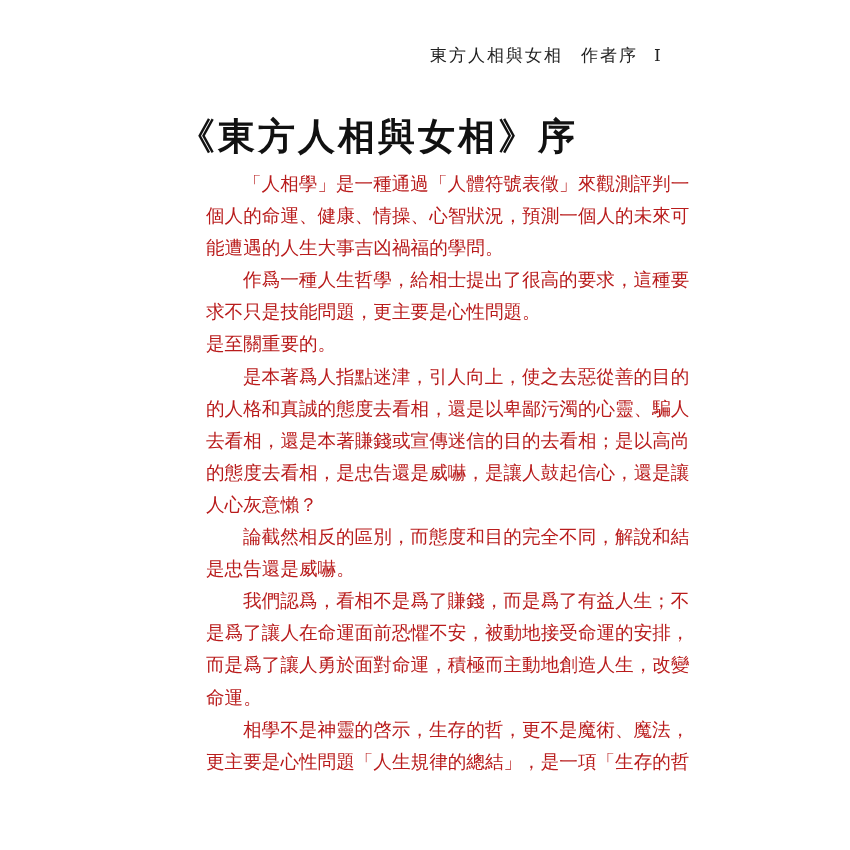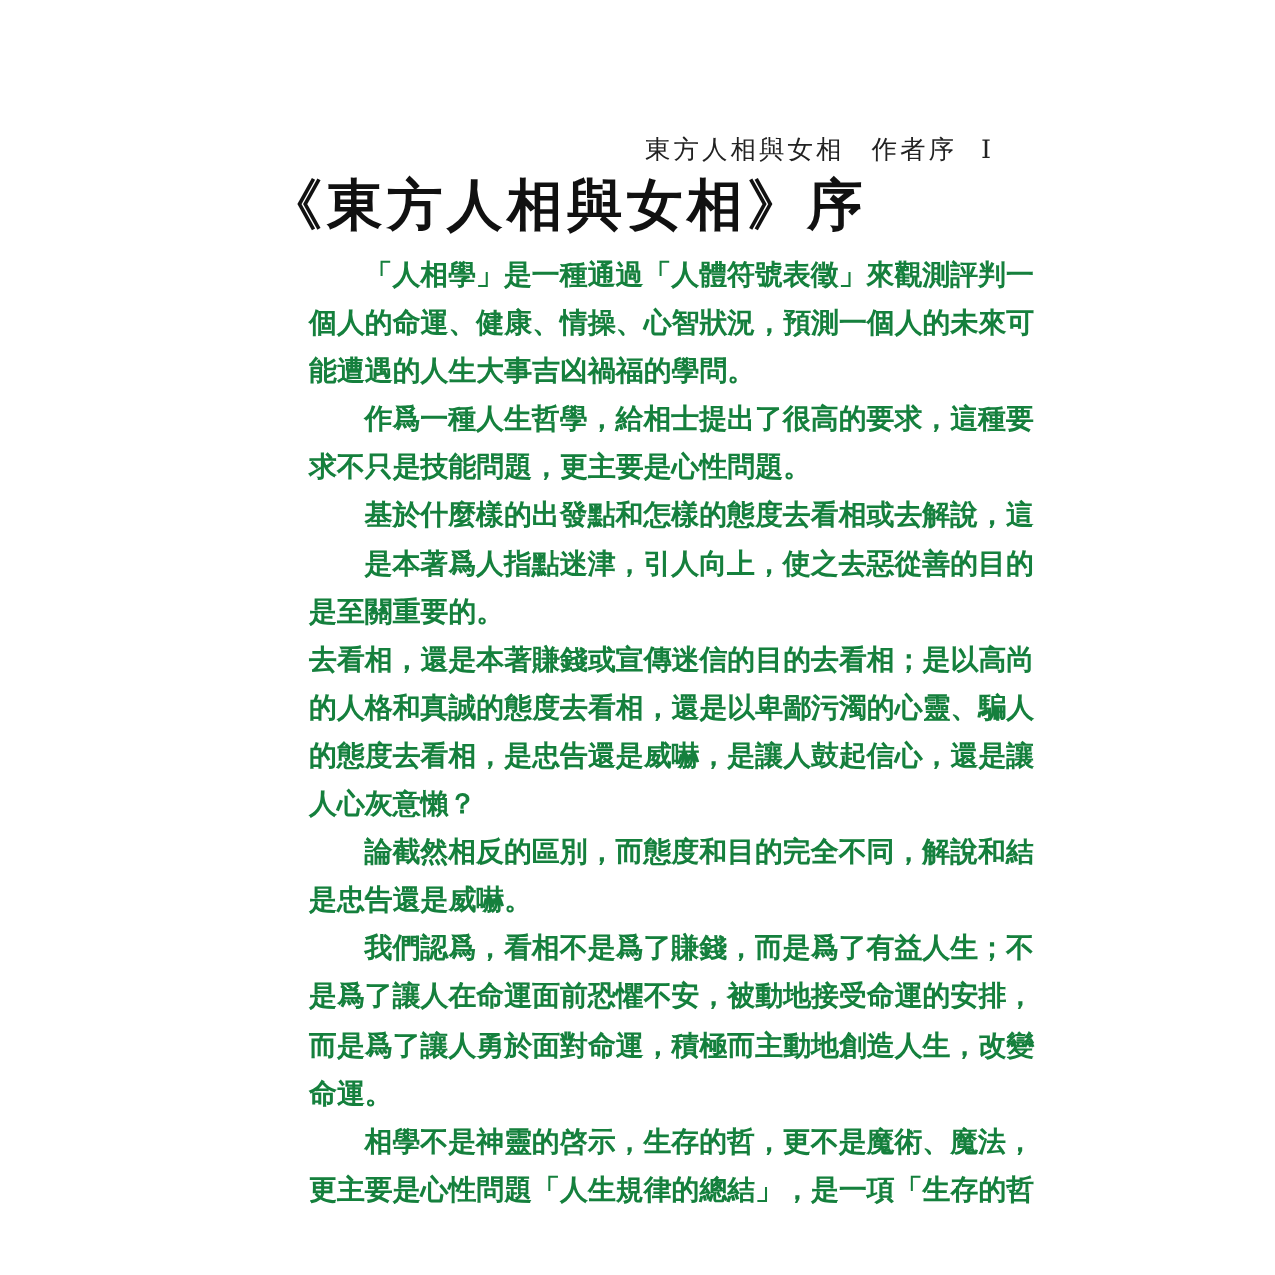--- a/index.html
+++ b/index.html
@@ -3,57 +3,56 @@
   <meta charset="utf-8">
   <style>
     html, body { margin: 0; padding: 0; }
     body {
       width: 850px; height: 850px; background: #ffffff; position: relative; overflow: hidden;
       font-family: "DejaVu Sans", sans-serif; color: #1a1a1a;
     }
     .running-head {
       position: absolute; top: 44px; left: 430px; width: 230px;
       font-family: "DejaVu Serif", serif; font-size: 17px; letter-spacing: 2px;
-      color: #222; white-space: nowrap; margin-top: 44px;
+      color: #222; white-space: nowrap;
     }
     .running-head .sep { display: inline-block; width: 18px; }
     .running-head .folio { display: inline-block; margin-left: 16px; }
     .title {
       position: absolute; top: 112px; left: 178px;
       font-family: "DejaVu Serif", serif; font-weight: bold; font-size: 37px;
       letter-spacing: 3px; color: #111; white-space: nowrap;
     }
     .body-text {
       position: absolute; top: 168px; left: 206px; width: 448px;
-      font-size: 18.6px; line-height: 32.1px; color: #15803d; font-weight: bold;
+      font-size: 18.6px; line-height: 32.1px; color: #b91c1c;
     }
     .line { display: block; white-space: nowrap; height: 32.1px; text-align: justify; text-align-last: justify; }
     .line.last { text-align-last: left; }
     .line.indent { padding-left: 37px; }
   </style>
 </head>
 <body>
 
 <div class="running-head">
   <span>東方人相與女相</span><span class="sep"></span><span>作者序</span><span class="folio">I</span>
 </div>
 
 <div class="title">《東方人相與女相》序</div>
 
 <div class="body-text">
   <span class="line indent">「人相學」是一種通過「人體符號表徵」來觀測評判一</span>
   <span class="line">個人的命運、健康、情操、心智狀況，預測一個人的未來可</span>
   <span class="line last">能遭遇的人生大事吉凶禍福的學問。</span>
   <span class="line indent">作爲一種人生哲學，給相士提出了很高的要求，這種要</span>
   <span class="line last">求不只是技能問題，更主要是心性問題。</span>
-  <span class="line indent">基於什麼樣的出發點和怎樣的態度去看相或去解說，這</span>
+  <span class="line last">是至關重要的。</span>
   <span class="line indent">是本著爲人指點迷津，引人向上，使之去惡從善的目的</span>
-  <span class="line last">是至關重要的。</span>
+  <span class="line">的人格和真誠的態度去看相，還是以卑鄙污濁的心靈、騙人</span>
   <span class="line">去看相，還是本著賺錢或宣傳迷信的目的去看相；是以高尚</span>
-  <span class="line">的人格和真誠的態度去看相，還是以卑鄙污濁的心靈、騙人</span>
   <span class="line">的態度去看相，是忠告還是威嚇，是讓人鼓起信心，還是讓</span>
   <span class="line last">人心灰意懶？</span>
   <span class="line indent">論截然相反的區別，而態度和目的完全不同，解說和結</span>
   <span class="line last">是忠告還是威嚇。</span>
   <span class="line indent">我們認爲，看相不是爲了賺錢，而是爲了有益人生；不</span>
   <span class="line">是爲了讓人在命運面前恐懼不安，被動地接受命運的安排，</span>
   <span class="line">而是爲了讓人勇於面對命運，積極而主動地創造人生，改變</span>
   <span class="line last">命運。</span>
   <span class="line indent">相學不是神靈的啓示，生存的哲，更不是魔術、魔法，</span>
   <span class="line">更主要是心性問題「人生規律的總結」，是一項「生存的哲</span>

